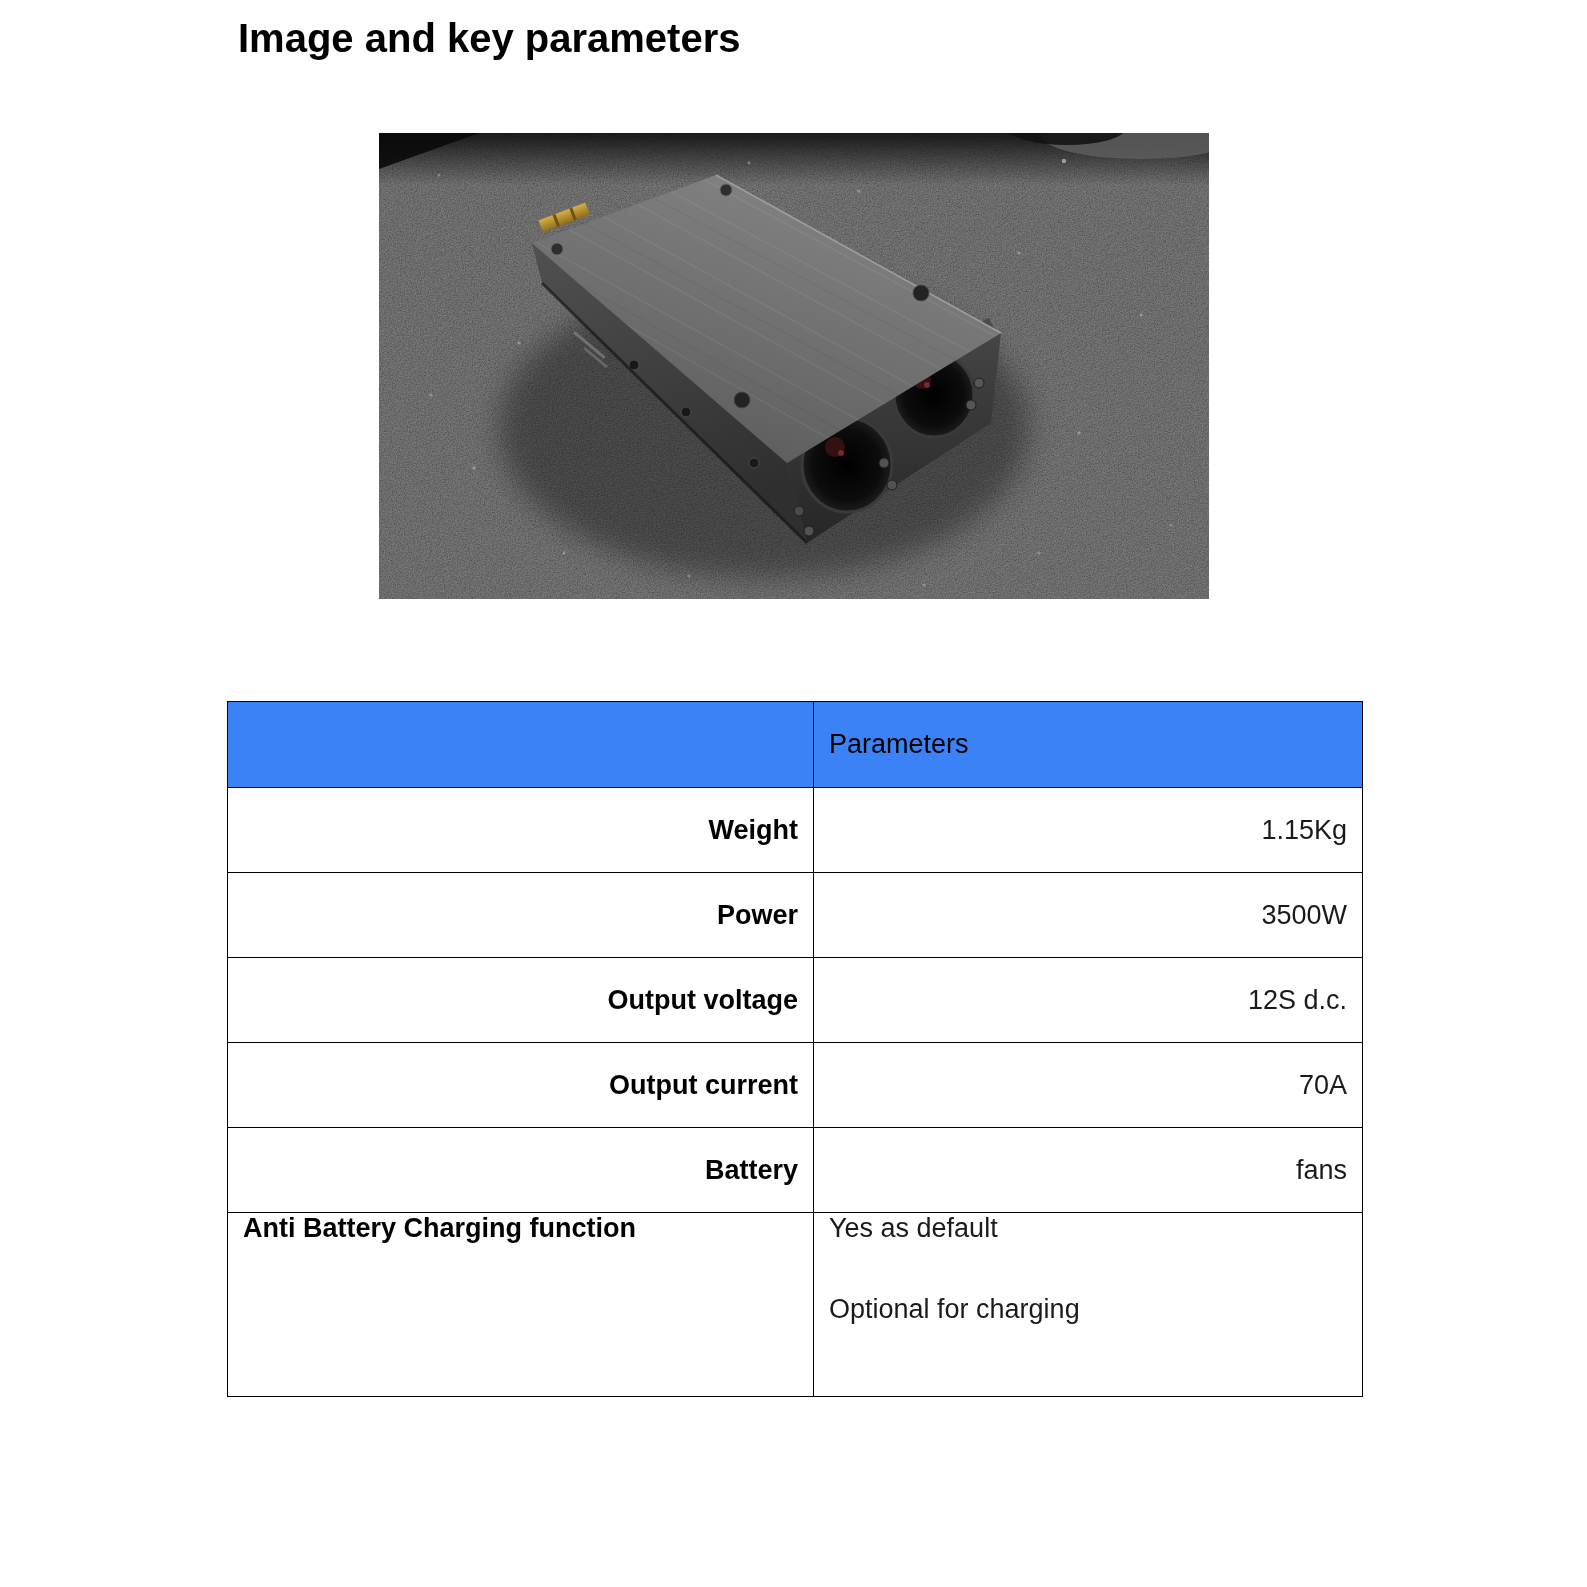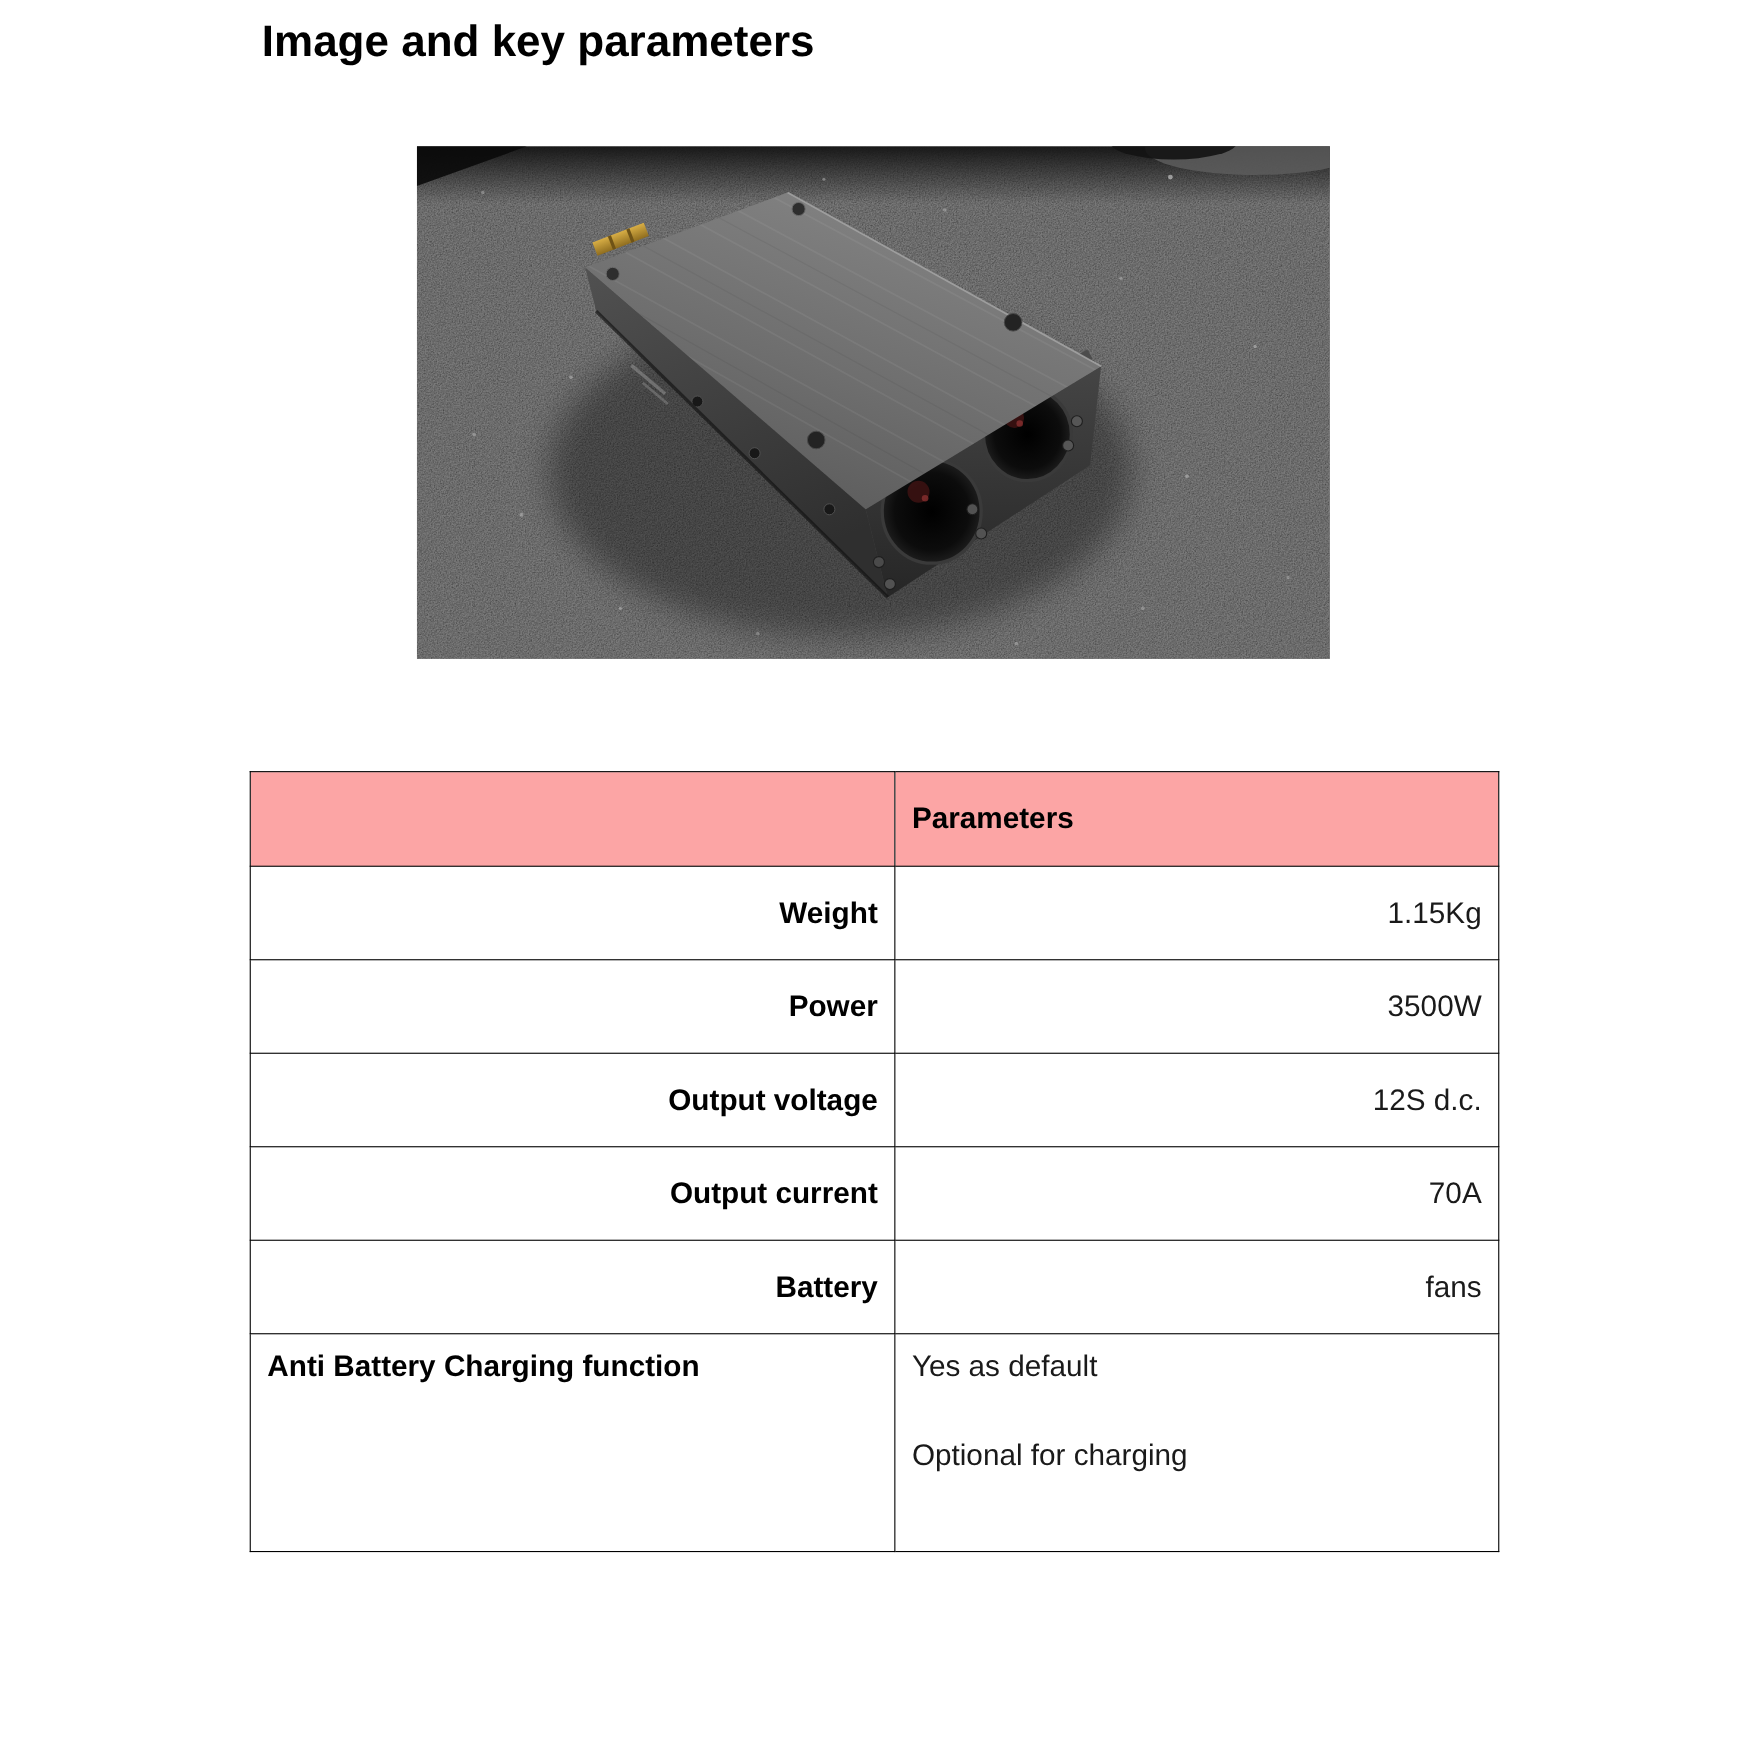--- a/index.html
+++ b/index.html
@@ -6,25 +6,25 @@
   #canvas{position:relative;width:1462px;height:1587px;background:#ffffff;overflow:hidden;
           font-family:"Liberation Sans","DejaVu Sans",sans-serif;}
   .doc-title{position:absolute;left:238px;top:14px;font-size:40px;line-height:48px;
              font-weight:700;color:#000;}
   .photo-wrap{position:absolute;left:379px;top:133px;width:830px;height:466px;}
   .photo-wrap svg{display:block;width:830px;height:466px;}
   .tbl-wrap{position:absolute;left:227px;top:701px;}
   table.params{border-collapse:collapse;table-layout:fixed;width:1135px;}
   table.params td{border:1.5px solid #000;font-size:27px;line-height:31px;
                   padding:0 15px;vertical-align:middle;color:#000;overflow:hidden;}
-  table.params tr.hdr td{height:85px;background:#fca5a5;font-weight:700;}
+  table.params tr.hdr td{height:85px;background:#3b82f6;font-weight:400;}
   table.params tr.row td{height:84px;text-align:right;}
   table.params td.lbl{font-weight:700;}
   table.params td.val{font-weight:400;color:#1a1a1a;}
-  table.params tr.row-tall td{height:183px;vertical-align:top;padding-top:14px;}
+  table.params tr.row-tall td{height:183px;vertical-align:top;}
   .val2{margin-top:50px;}
 </style>
 </head>
 <body>
 
 <div id="canvas">
 
   <div class="doc-title">Image and key parameters</div>
 
   <div class="photo-wrap">

